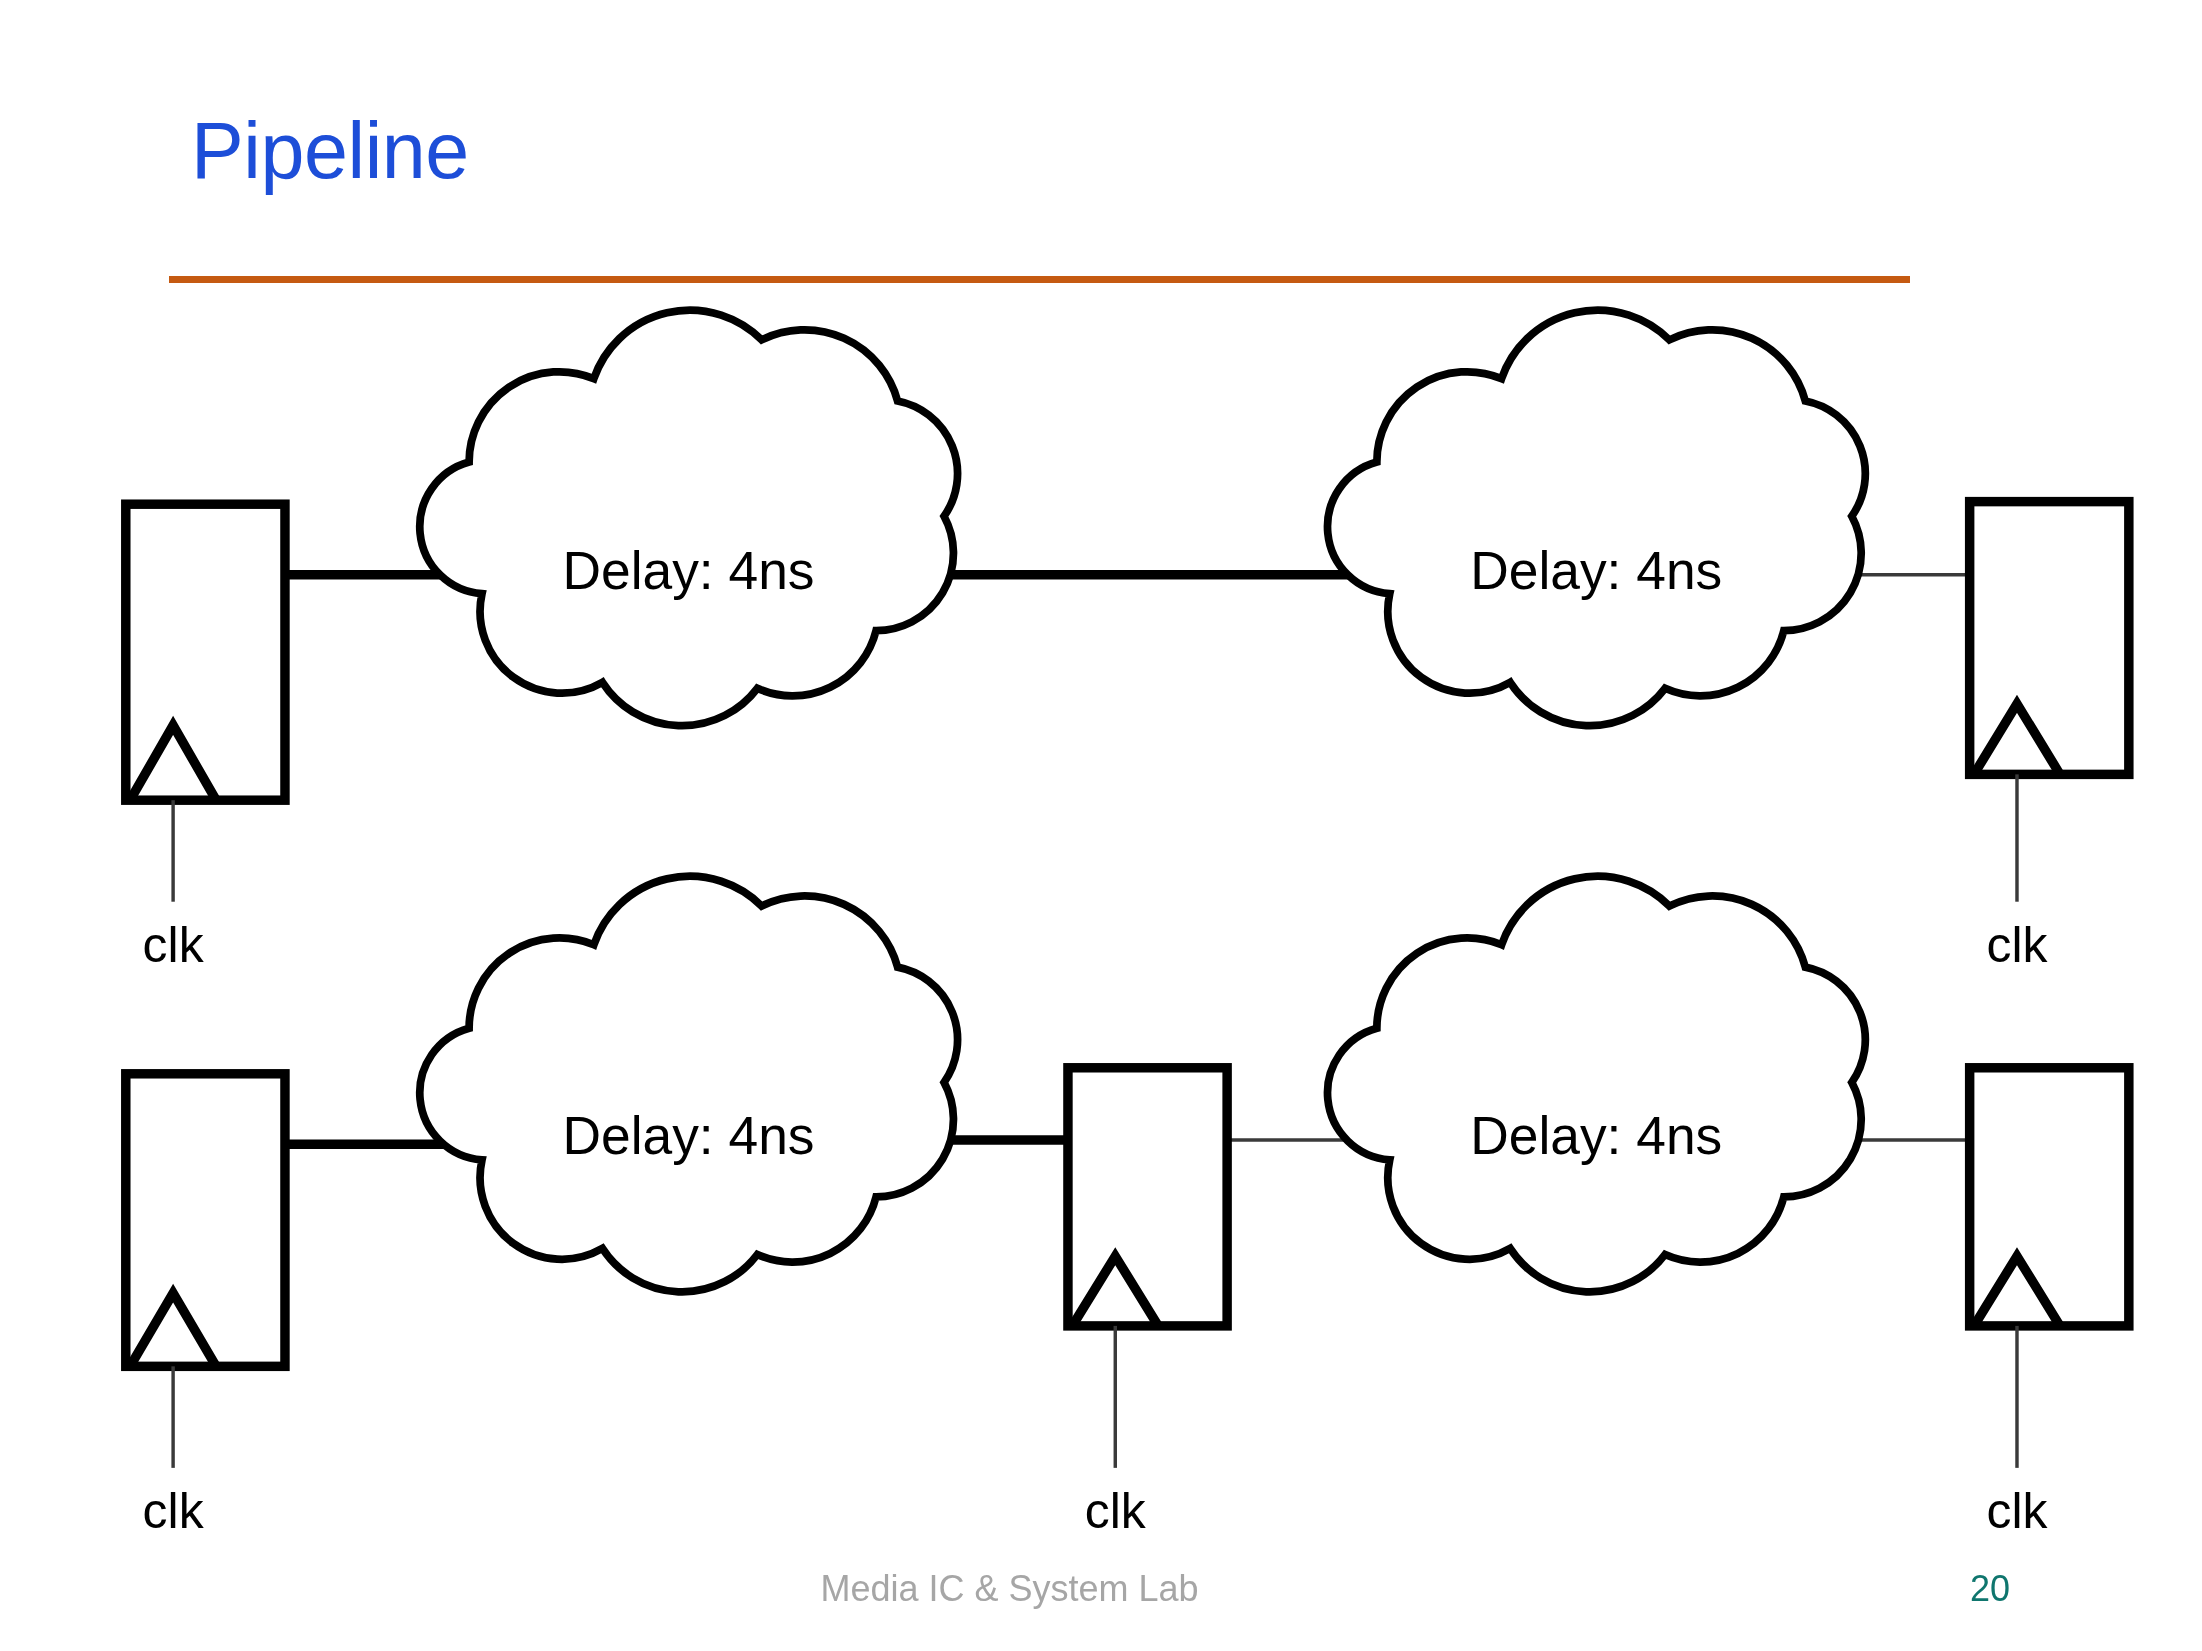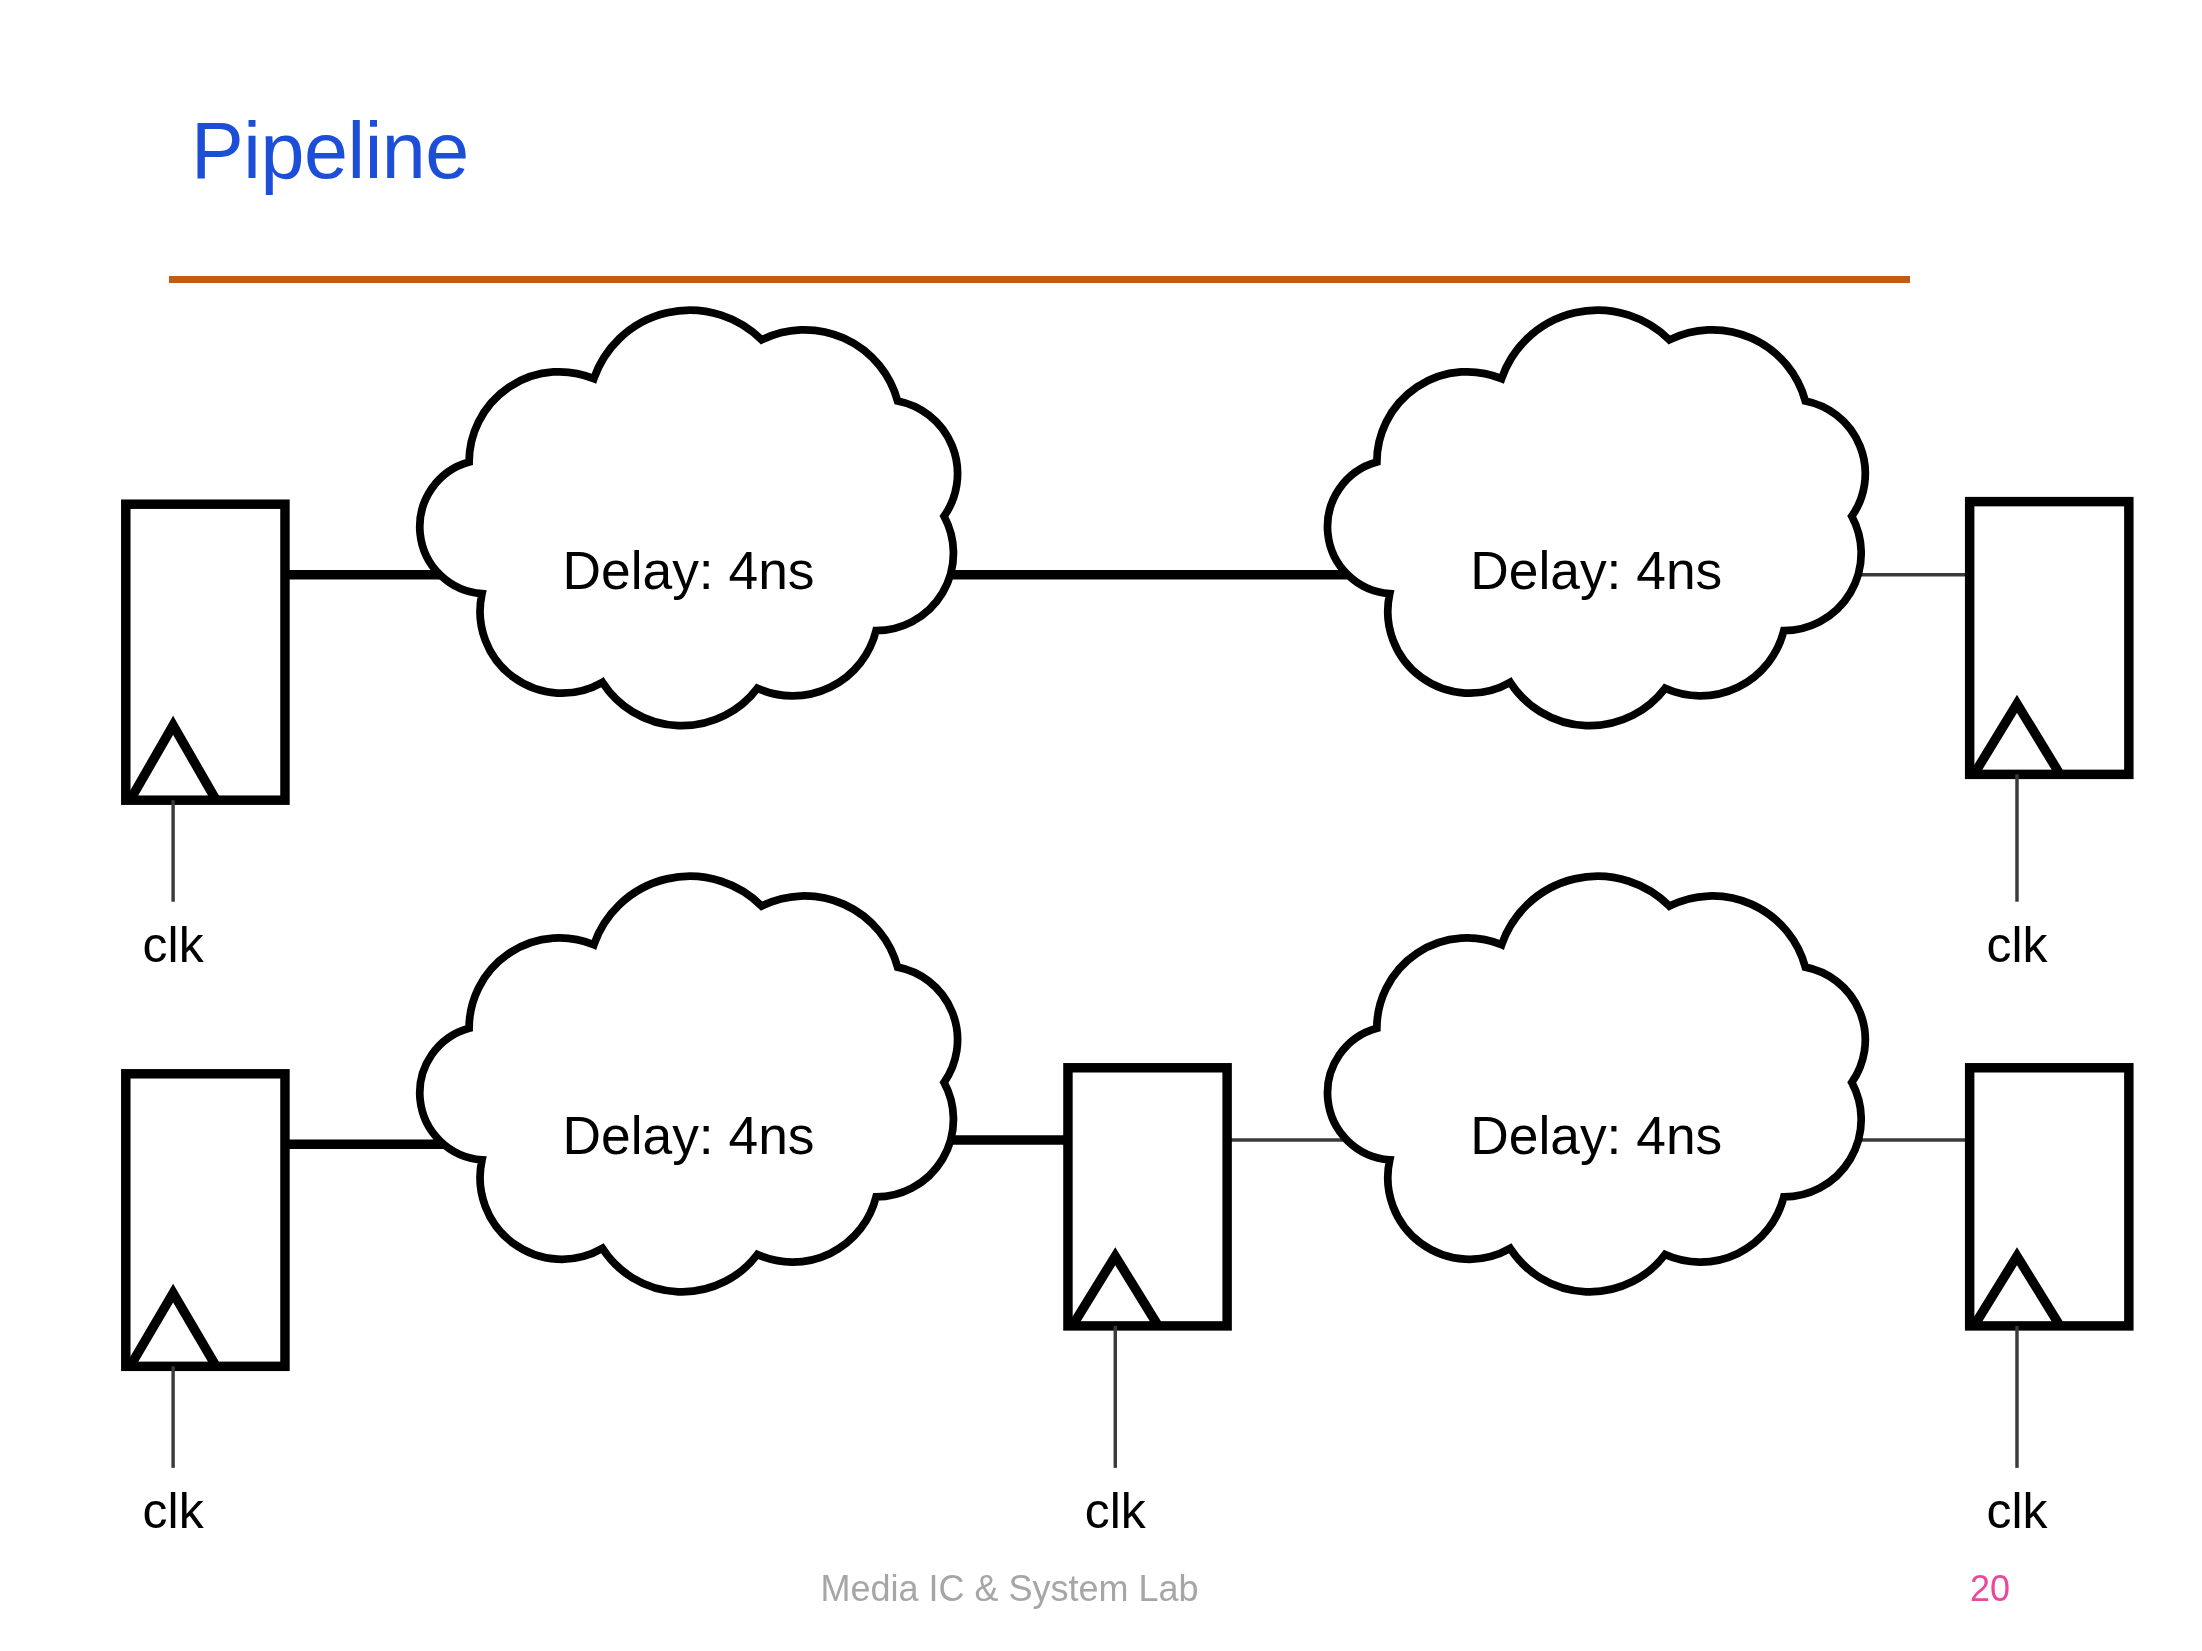--- a/index.html
+++ b/index.html
@@ -101,21 +101,21 @@
     text-align: center;
     font-size: 36px;
     color: #a6a6a6;
     font-family: "Liberation Sans", sans-serif;
   }
   #page-number {
     position: absolute;
     left: 1970px;
     top: 1568px;
     font-size: 36px;
-    color: #ec4899;
+    color: #0f766e;
     font-family: "Liberation Sans", sans-serif;
   }
 </style>
 </head>
 <body>
 
 <div id="slide-title">Pipeline</div>
 
 <div id="title-divider"></div>
 

